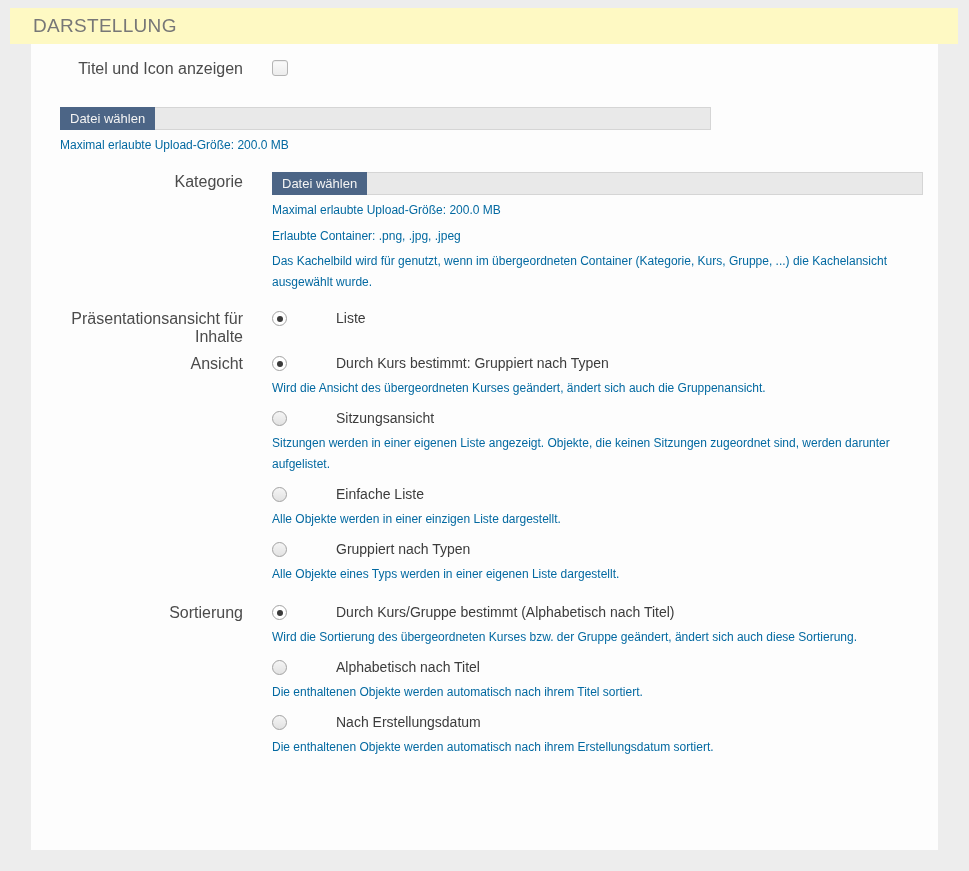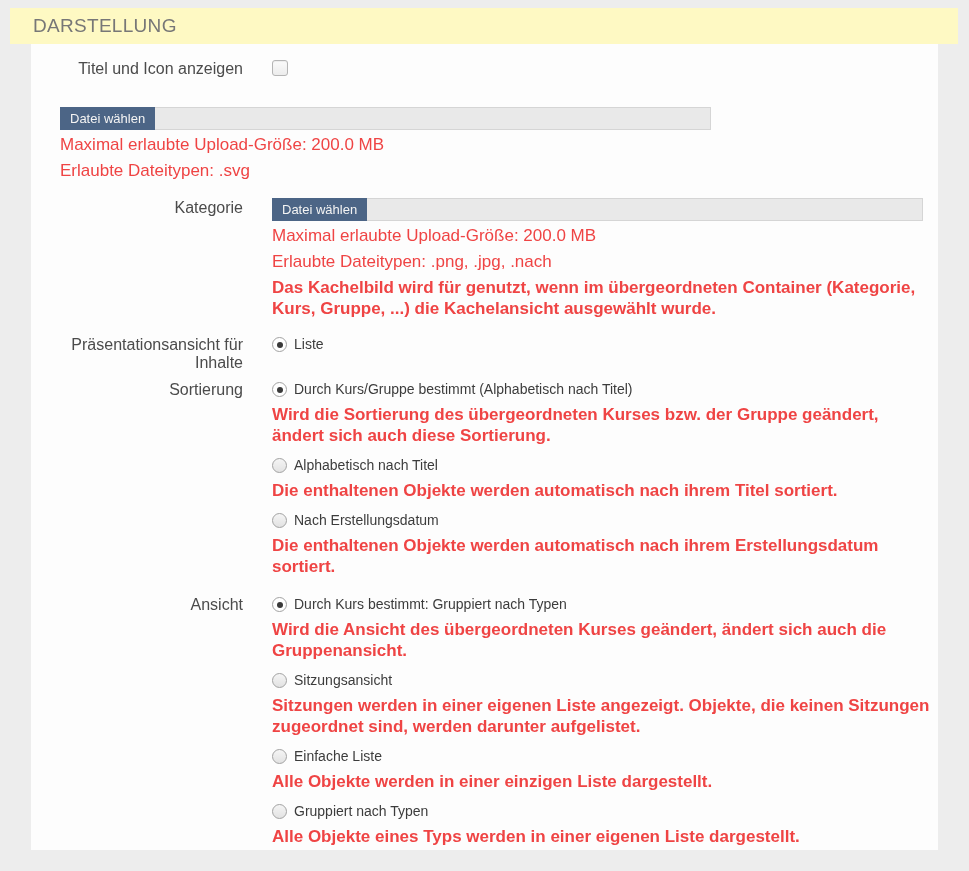--- a/index.html
+++ b/index.html
@@ -34,25 +34,25 @@
   
   .file-input{display:flex;width:651px;height:23px;cursor:pointer;justify-content:center;}
   .file-btn{
     background:#4c6586;color:#f4f4f4;font-size:13px;line-height:23px;
     padding:0 10px;white-space:nowrap;
   }
   .file-track{
     flex:1;background:#e9e9e9;border:1px solid #d5d5d5;border-left:none;box-sizing:border-box;
   }
   .info,.byline{
-    font-size:17px;color:#ef4444;line-height:22px;margin-top:4px;
+    font-size:12px;color:#0369a1;line-height:22px;margin-top:4px;
   }
-  .byline{line-height:21px;font-weight:bold;}
+  .byline{line-height:21px;}
   
-  .option{display:flex;align-items:flex-start;margin-bottom:8px;cursor:pointer;}
+  .option{display:flex;align-items:flex-start;margin-bottom:8px;cursor:pointer;gap:42px;}
   .radio{
     display:inline-block;width:15px;height:15px;border:1px solid #a2a2a2;border-radius:50%;
     background:linear-gradient(#f5f5f5,#e2e2e2);box-sizing:border-box;flex:0 0 15px;
     margin-top:2px;position:relative;
   }
   .radio.checked{background:#fff;}
   .radio.checked::after{
     content:"";position:absolute;left:3.5px;top:3.5px;width:6px;height:6px;
     border-radius:50%;background:#3a3a3a;
   }
@@ -79,68 +79,43 @@
     </div>
 
 
     <div class="row">
       <div class="row-control">
         <div class="file-input">
           <span class="file-btn">Datei wählen</span>
           <span class="file-track"></span>
         </div>
         <div class="info">Maximal erlaubte Upload-Größe: 200.0 MB</div>
-        <div class="info">Erlaubte Dateitypen: .svg</div>
       </div>
     </div>
 
     <div class="row">
       <div class="row-label">Kategorie</div>
       <div class="row-control">
         <div class="file-input">
           <span class="file-btn">Datei wählen</span>
           <span class="file-track"></span>
         </div>
         <div class="info">Maximal erlaubte Upload-Größe: 200.0 MB</div>
-        <div class="info">Erlaubte Dateitypen: .png, .jpg, .nach</div>
+        <div class="info">Erlaubte Container: .png, .jpg, .jpeg</div>
         <div class="byline">Das Kachelbild wird für genutzt, wenn im übergeordneten Container (Kategorie, Kurs, Gruppe, ...) die Kachelansicht ausgewählt wurde.</div>
       </div>
     </div>
 
     <div class="row group">
       <div class="row-label">Präsentationsansicht für Inhalte</div>
       <div class="row-control">
         <label class="option">
           <span class="radio checked"></span>
           <span class="option-label">Liste</span>
         </label>
-      </div>
-    </div>
-
-    <div class="row group">
-      <div class="row-label">Sortierung</div>
-      <div class="row-control">
-        <label class="option">
-          <span class="radio checked"></span>
-          <span class="option-label">Durch Kurs/Gruppe bestimmt (Alphabetisch nach Titel)</span>
-        </label>
-        <div class="byline opt-byline">Wird die Sortierung des übergeordneten Kurses bzw. der Gruppe geändert, ändert sich auch diese Sortierung.</div>
-
-        <label class="option">
-          <span class="radio"></span>
-          <span class="option-label">Alphabetisch nach Titel</span>
-        </label>
-        <div class="byline opt-byline">Die enthaltenen Objekte werden automatisch nach ihrem Titel sortiert.</div>
-
-        <label class="option">
-          <span class="radio"></span>
-          <span class="option-label">Nach Erstellungsdatum</span>
-        </label>
-        <div class="byline opt-byline">Die enthaltenen Objekte werden automatisch nach ihrem Erstellungsdatum sortiert.</div>
-
       </div>
     </div>
 
     <div class="row group">
       <div class="row-label">Ansicht</div>
       <div class="row-control">
         <label class="option">
           <span class="radio checked"></span>
           <span class="option-label">Durch Kurs bestimmt: Gruppiert nach Typen</span>
         </label>
@@ -159,14 +134,38 @@
         <div class="byline opt-byline">Alle Objekte werden in einer einzigen Liste dargestellt.</div>
 
         <label class="option">
           <span class="radio"></span>
           <span class="option-label">Gruppiert nach Typen</span>
         </label>
         <div class="byline opt-byline">Alle Objekte eines Typs werden in einer eigenen Liste dargestellt.</div>
       </div>
     </div>
 
+    <div class="row group">
+      <div class="row-label">Sortierung</div>
+      <div class="row-control">
+        <label class="option">
+          <span class="radio checked"></span>
+          <span class="option-label">Durch Kurs/Gruppe bestimmt (Alphabetisch nach Titel)</span>
+        </label>
+        <div class="byline opt-byline">Wird die Sortierung des übergeordneten Kurses bzw. der Gruppe geändert, ändert sich auch diese Sortierung.</div>
+
+        <label class="option">
+          <span class="radio"></span>
+          <span class="option-label">Alphabetisch nach Titel</span>
+        </label>
+        <div class="byline opt-byline">Die enthaltenen Objekte werden automatisch nach ihrem Titel sortiert.</div>
+
+        <label class="option">
+          <span class="radio"></span>
+          <span class="option-label">Nach Erstellungsdatum</span>
+        </label>
+        <div class="byline opt-byline">Die enthaltenen Objekte werden automatisch nach ihrem Erstellungsdatum sortiert.</div>
+
+      </div>
+    </div>
+
   </div>
 </div>
 
 </body></html>

